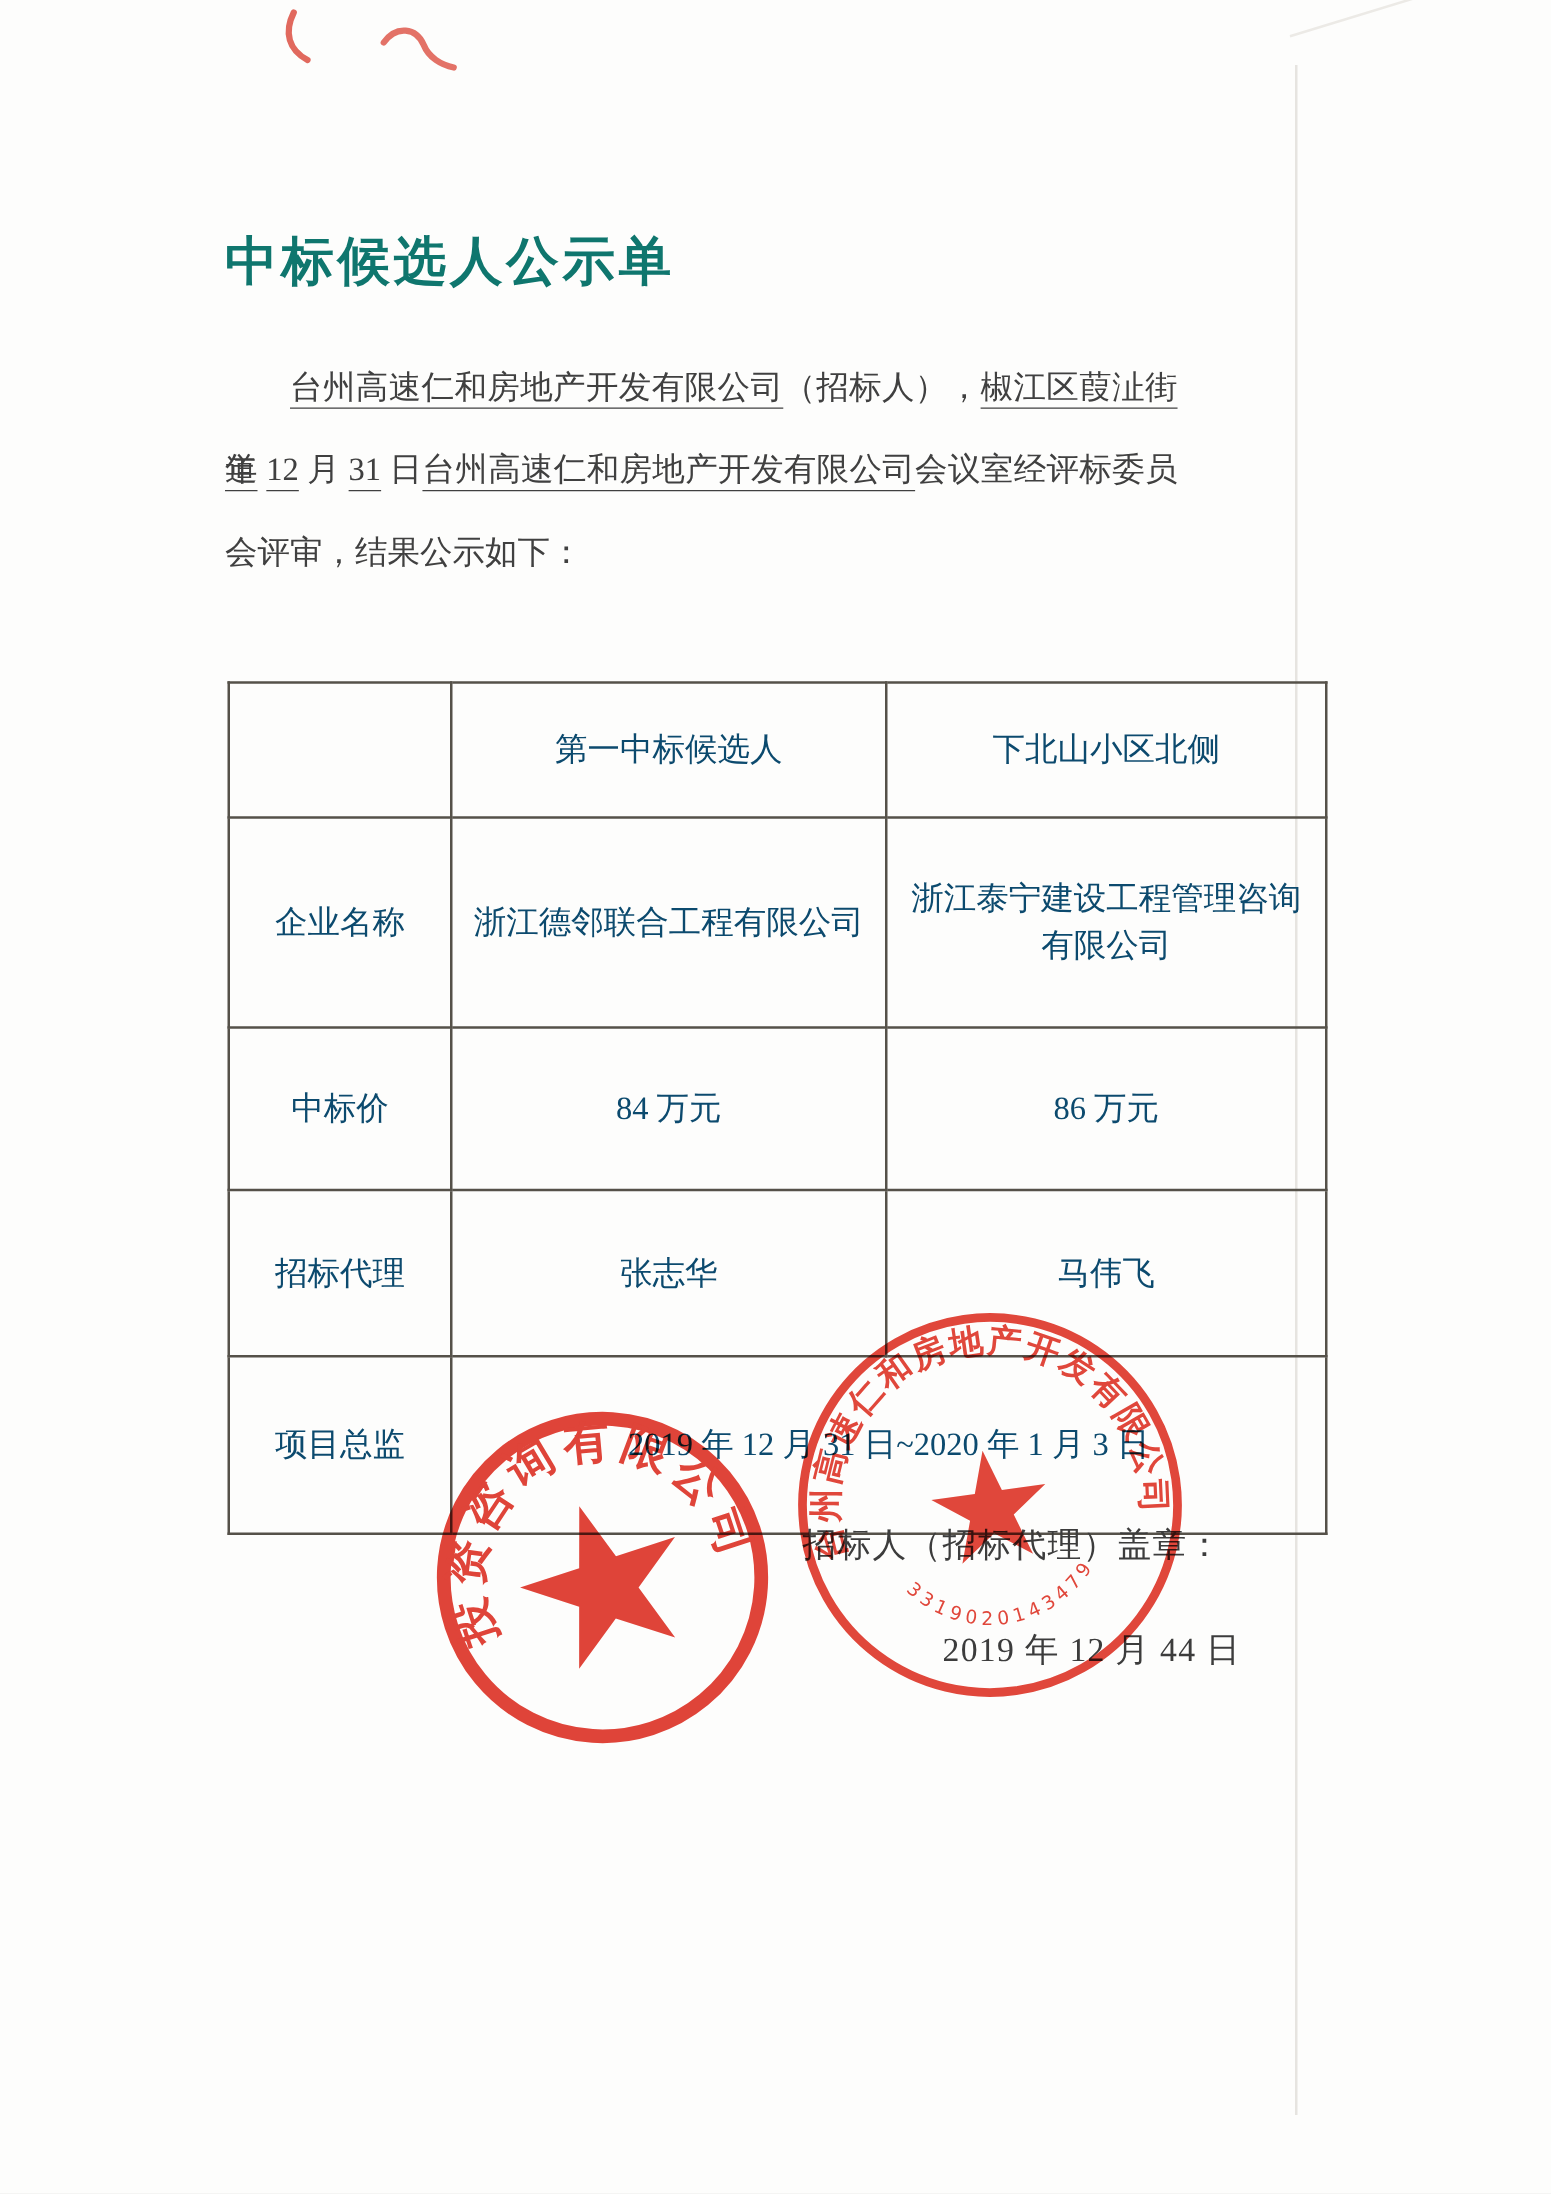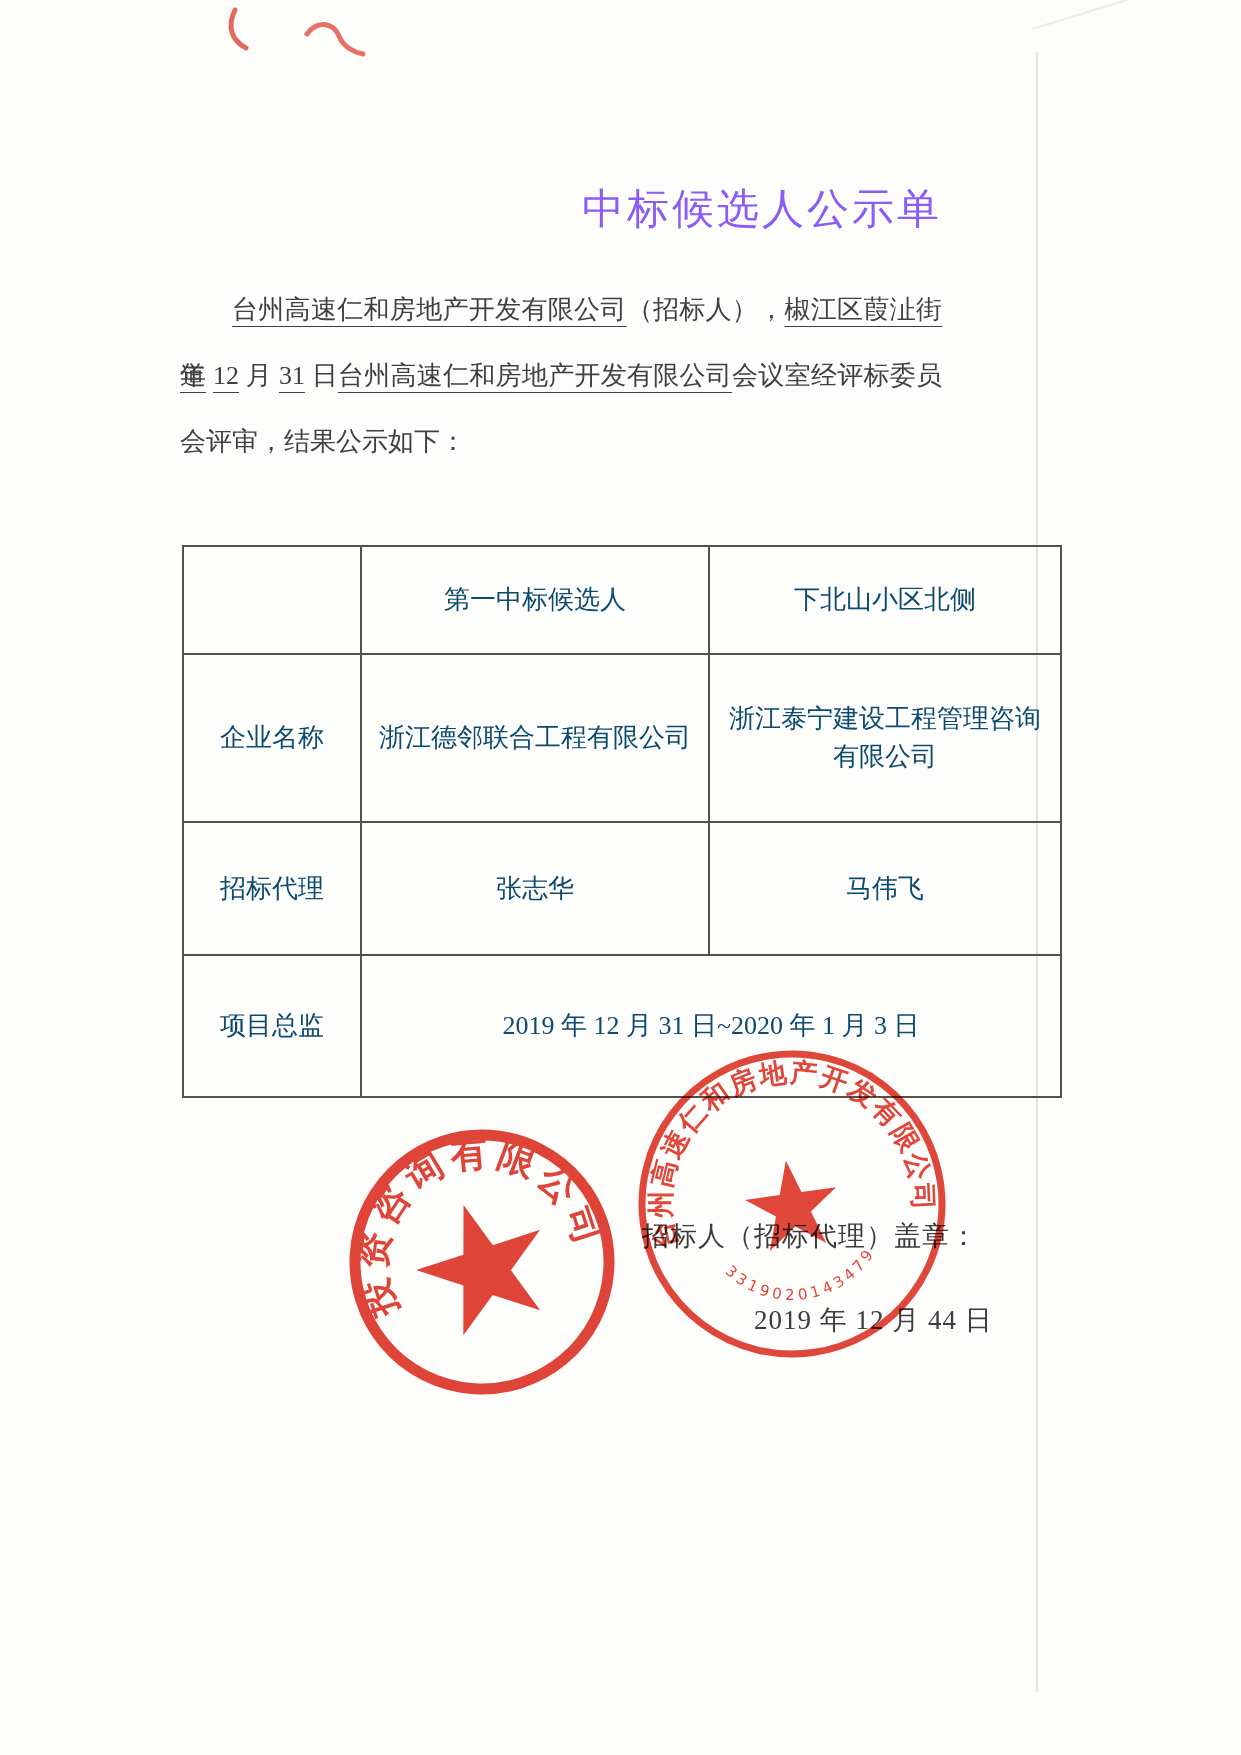--- a/index.html
+++ b/index.html
@@ -8,21 +8,21 @@
     background:#fdfdfc; overflow:hidden;
     font-family:"Liberation Serif","DejaVu Serif",serif;
     color:#3c3c3c;
   }
   
   .artifact-vline { position:absolute; left:1036px; top:52px; width:2px; height:1640px; background:#e6e4e0; }
   .artifact-diag  { position:absolute; left:1032px; top:28px; width:170px; height:2px; background:#eceae6; transform:rotate(-17deg); transform-origin:left center; }
 
   .title {
     position:absolute; left:180px; top:181px; width:762px; margin:0;
-    text-align:right; font-size:42px; font-weight:normal; letter-spacing:3px; color:#8b5cf6;
+    text-align:left; font-size:42px; font-weight:bold; letter-spacing:3px; color:#0f766e;
   }
   .para { position:absolute; left:180px; top:277px; width:762px; font-size:26px; color:#404040; }
   .pline { height:66px; line-height:66px; text-align:justify; text-align-last:justify; }
   .pline-first { text-indent:52px; }
   .pline-plain { text-align-last:auto; }
   .u { text-decoration:underline; text-underline-offset:8px; text-decoration-thickness:1px; }
 
   table.t {
     position:absolute; left:182px; top:545px; width:878px;
     border-collapse:collapse; table-layout:fixed; font-size:26px; color:#0c4a6e;
@@ -70,20 +70,25 @@
         <tr style="height:108px">
       <td></td>
       <td>第一中标候选人</td>
       <td>下北山小区北侧</td>
     </tr>
     <tr style="height:168px">
       <td>企业名称</td>
       <td>浙江德邻联合工程有限公司</td>
       <td>浙江泰宁建设工程管理咨询有限公司</td>
     </tr>
+    <tr style="height:130px">
+      <td>中标价</td>
+      <td>84 万元</td>
+      <td>86 万元</td>
+    </tr>
     <tr style="height:133px">
       <td>招标代理</td>
       <td>张志华</td>
       <td>马伟飞</td>
     </tr>
     <tr style="height:142px">
       <td>项目总监</td>
       <td colspan="2">2019 年 12 月 31 日~2020 年 1 月 3 日</td>
     </tr>
   </tbody>

